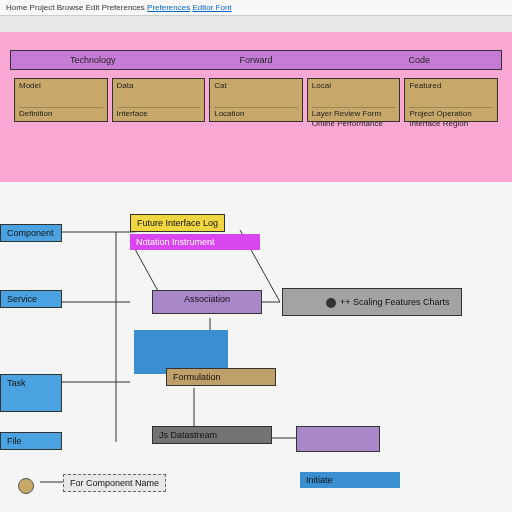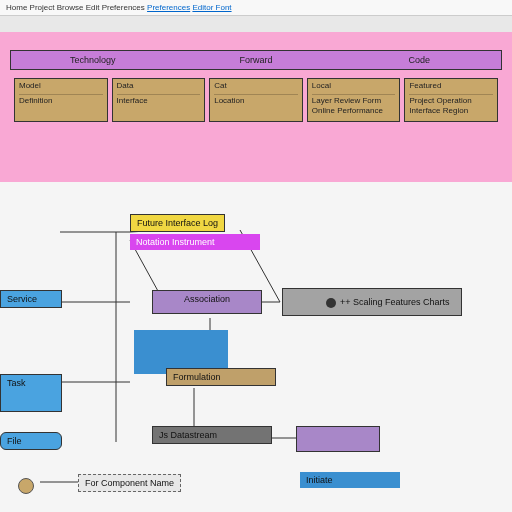--- a/index.html
+++ b/index.html
@@ -5,21 +5,21 @@
   * { box-sizing: border-box; margin: 0; padding: 0; }
   body { width: 512px; height: 512px; background: #e8e8e8; font-family: Arial, sans-serif; font-size: 9px; overflow: hidden; position: relative; }
   .menubar { background: #f8f8f8; padding: 3px 6px; font-size: 8px; color: #333; border-bottom: 1px solid #ccc; }
   .menubar span { }
   .menubar .link { color: #0066cc; text-decoration: underline; }
   .dark-panel { background: #f9a8d4; width: 512px; height: 150px; padding: 18px 10px 10px 10px; position: relative; margin-top: 16px; }
   .header-bar { background: #c77dd8; height: 20px; border: 1px solid #333; display: flex; margin: 0 0 8px 0; }
   .header-bar div { flex: 1; text-align: center; line-height: 18px; font-size: 9px; color: #222; }
   .cards-row { display: flex; gap: 4px; padding: 0 4px; }
   .card { background: #c8a76a; border: 1px solid #333; flex: 1; padding: 2px 4px; height: 44px; font-size: 8px; color: #222; line-height: 10px; }
-  .card .ctitle { border-bottom: 1px solid rgba(0,0,0,0.2); padding-bottom: 3px; margin-bottom: 1px; }
+  .card .ctitle { border-bottom: 1px solid rgba(0,0,0,0.2); padding-bottom: 16px; margin-bottom: 1px; }
   .diagram { position: relative; width: 512px; height: 340px; background: #f5f5f5; }
   .node { position: absolute; border: 1px solid #333; padding: 3px 6px; font-size: 9px; color: #111; white-space: nowrap; }
   svg.connectors { position: absolute; top: 0; left: 0; width: 512px; height: 340px; pointer-events: none; }
   .legend-dot { display:inline-block; width:10px; height:10px; background:#333; border-radius:50%; margin-right:4px; vertical-align:middle; }
 </style>
 </head>
 <body>
 
 <div class="menubar">
   <span>Home</span>
@@ -72,33 +72,34 @@
       <line x1="130" y1="50" x2="164" y2="48"></line>
       <line x1="240" y1="48" x2="280" y2="120"></line>
       <line x1="250" y1="120" x2="280" y2="120"></line>
       <line x1="210" y1="136" x2="210" y2="184"></line>
       <line x1="194" y1="206" x2="194" y2="244"></line>
       <line x1="272" y1="256" x2="300" y2="256"></line>
       <line x1="40" y1="300" x2="140" y2="300"></line>
     </g>
   </svg>
 
+  <div class="node" style="left:0;top:42px;width:62px;background:#4aa3e0;">Component</div>
   <div class="node" style="left:0;top:108px;width:62px;background:#4aa3e0;">Service</div>
   <div class="node" style="left:0;top:192px;width:62px;height:38px;background:#4aa3e0;">Task</div>
-  <div class="node" style="left:0;top:250px;width:62px;background:#4aa3e0;border-radius:6px;">File</div>
+  <div class="node" style="left:0;top:250px;width:62px;background:#4aa3e0;">File</div>
 
   <div class="node" style="left:130px;top:32px;background:#f0d742;">Future Interface Log</div>
   <div class="node" style="left:130px;top:52px;width:130px;background:#d946ef;color:#fff;border:none;">Notation Instrument</div>
 
   <div class="node" style="left:152px;top:108px;width:110px;height:24px;background:#a887c8;text-align:center;">Association</div>
   <div class="node" style="left:282px;top:106px;width:180px;height:28px;background:#a3a3a3;line-height:20px;padding-left:43px;"><span class="legend-dot"></span><span>++ Scaling Features Charts</span></div>
 
   <div class="node" style="left:134px;top:148px;width:94px;height:44px;background:#3a8fd0;border:none;"></div>
   <div class="node" style="left:166px;top:186px;width:110px;background:#bfa06a;">Formulation</div>
 
   <div class="node" style="left:152px;top:244px;width:120px;background:#737373;">Js Datastream</div>
   <div class="node" style="left:296px;top:244px;width:84px;height:26px;background:#a887c8;"></div>
 
-  <div class="node" style="left:78px;top:292px;background:#e8e8e8;border:1px dashed #666;">For Component Name</div>
+  <div class="node" style="left:63px;top:292px;background:#e8e8e8;border:1px dashed #666;">For Component Name</div>
   <div class="node" style="left:300px;top:290px;width:100px;background:#3a8fd0;border:none;">Initiate</div>
 
   <div style="position:absolute;left:18px;top:296px;width:16px;height:16px;background:#c8a76a;border-radius:50%;border:1px solid #555;"></div>
 </div>
 
 </body></html>

